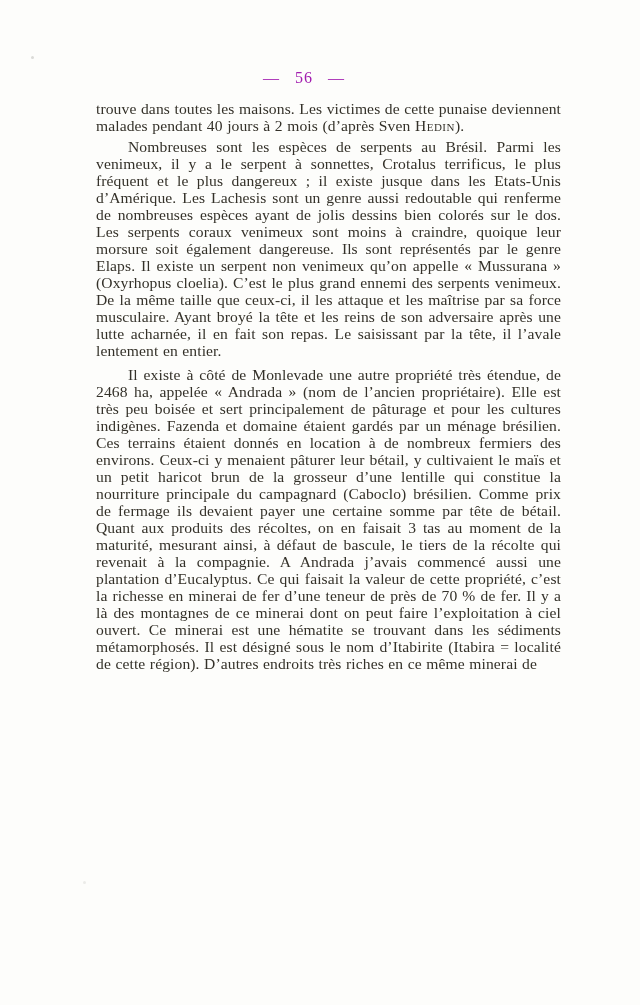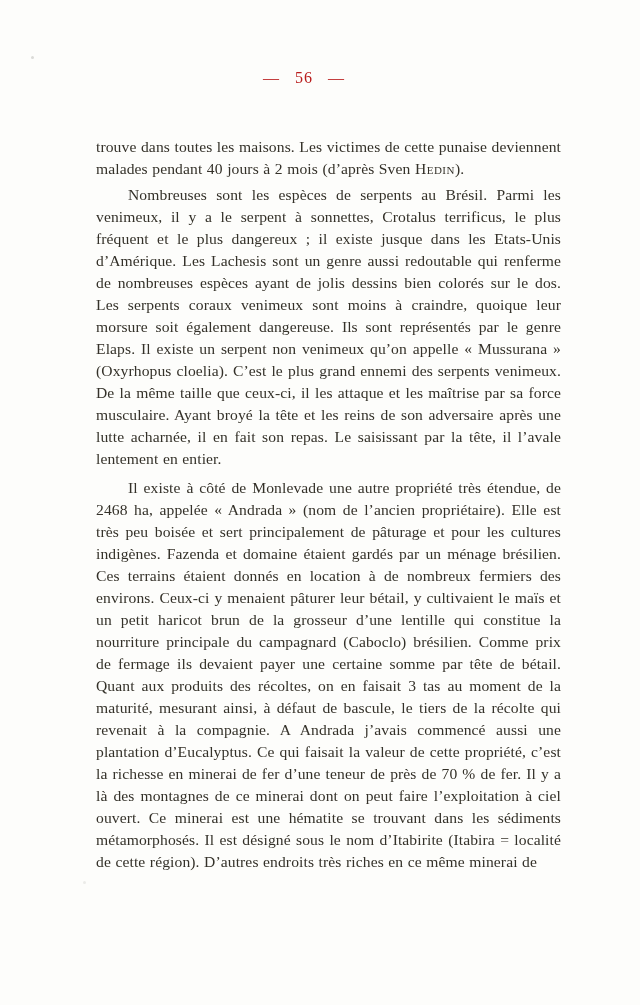--- a/index.html
+++ b/index.html
@@ -18,33 +18,32 @@
   }
   .page-number {
     position: absolute;
     top: 69px;
     left: 0;
     width: 608px;
     text-align: center;
     font-size: 16px;
     letter-spacing: 1px;
     word-spacing: 10px;
-    color: #b91c1c;
+    color: #a21caf;
   }
   .text-block {
     position: absolute;
     top: 100px;
     left: 96px;
     width: 465px;
     font-size: 15.6px;
-    line-height: 22px;
+    line-height: 17px;
     text-align: justify;
     letter-spacing: 0.1px;
     word-spacing: 0.5px;
-    margin-top: 36px;
   }
   .text-block p {
     margin: 0;
   }
   .text-block p.indent {
     text-indent: 32px;
   }
   .text-block p + p {
     margin-top: 4px;
   }

